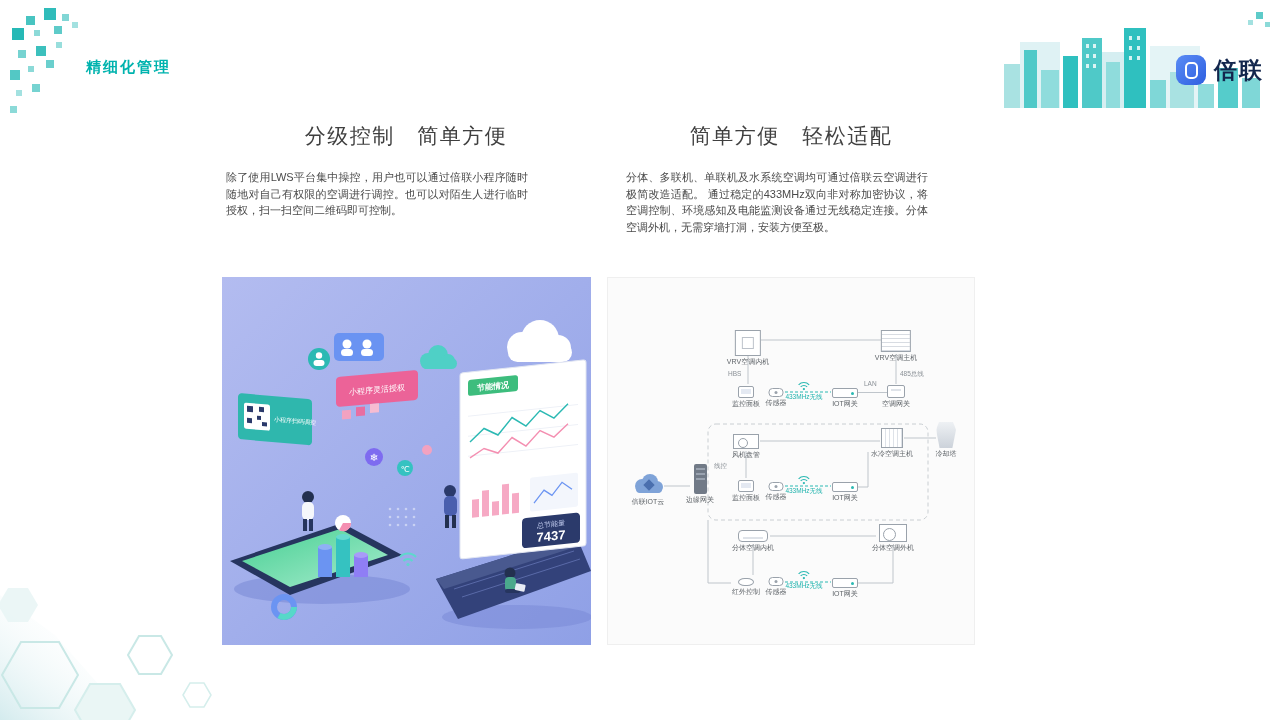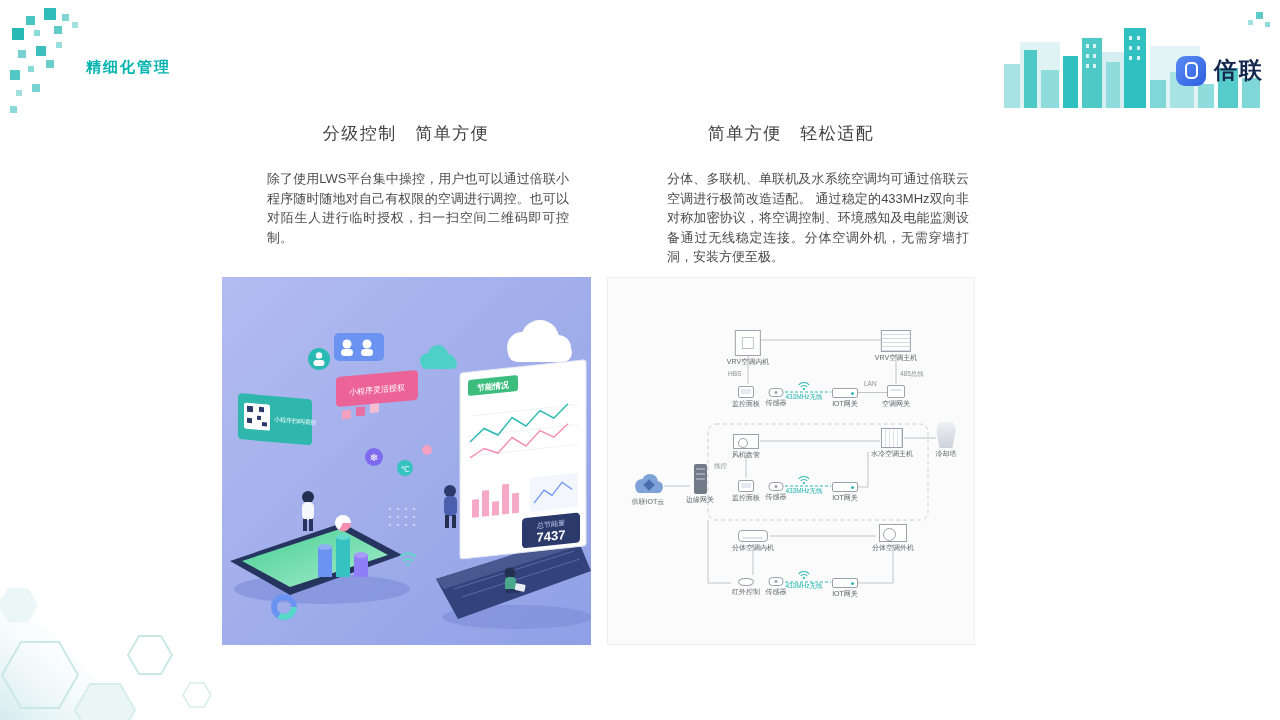--- a/index.html
+++ b/index.html
@@ -5,31 +5,31 @@
   * { margin:0; padding:0; box-sizing:border-box; }
   html,body { width:1280px; height:720px; }
   body { font-family:"Liberation Sans","DejaVu Sans",sans-serif; background:#fff; overflow:hidden; }
   .slide { position:relative; width:1280px; height:720px; background:#fff; overflow:hidden; }
   .abs { position:absolute; }
 
   
   .page-title { left:86px; top:58px; font-size:15px; font-weight:bold; color:#00b3ae; letter-spacing:2px; }
   .deco-topleft { left:10px; top:8px; }
   .deco-skyline { left:1000px; top:12px; }
-  .logo { left:1136px; top:55px; display:flex; align-items:center; gap:8px;padding-left:40px; }
+  .logo { left:1136px; top:55px; display:flex; gap:8px;padding-left:40px; }
   .logo-icon { width:30px; height:30px; border-radius:9px; background:linear-gradient(135deg,#5a8cf5,#2e5fe0);
                display:flex; align-items:center; justify-content:center; }
   .logo-glyph { width:13px; height:17px; border:2.5px solid #fff; border-radius:5px; }
   .logo-text { font-size:23px; font-weight:bold; color:#13264d; letter-spacing:2px; }
 
   
-  .col-heading { top:122px; width:368px; text-align:center; font-size:17px; color:#3f3f3f; letter-spacing:1.5px; }
+  .col-heading { top:122px; width:368px; text-align:center; font-size:21px; color:#3f3f3f; letter-spacing:1.5px; }
   .left-heading { left:222px; }
   .right-heading { left:607px; }
-  .col-body { top:169px; width:302px; font-size:13px; line-height:1.5; color:#4a4a4a; text-align:justify;margin-left:41px; }
+  .col-body { top:169px; width:302px; font-size:11px; line-height:1.5; color:#4a4a4a; text-align:justify; }
   .left-body { left:226px; }
   .right-body { left:626px; }
 
   
   .figure { top:277px; height:368px; overflow:hidden; }
   .figure-left { left:222px; width:369px; }
   .figure-right { left:607px; width:368px; background:#fbfbfb; border:1px solid #efefef; }
 
   
   .connectors { position:absolute; left:0; top:0; pointer-events:none; }

